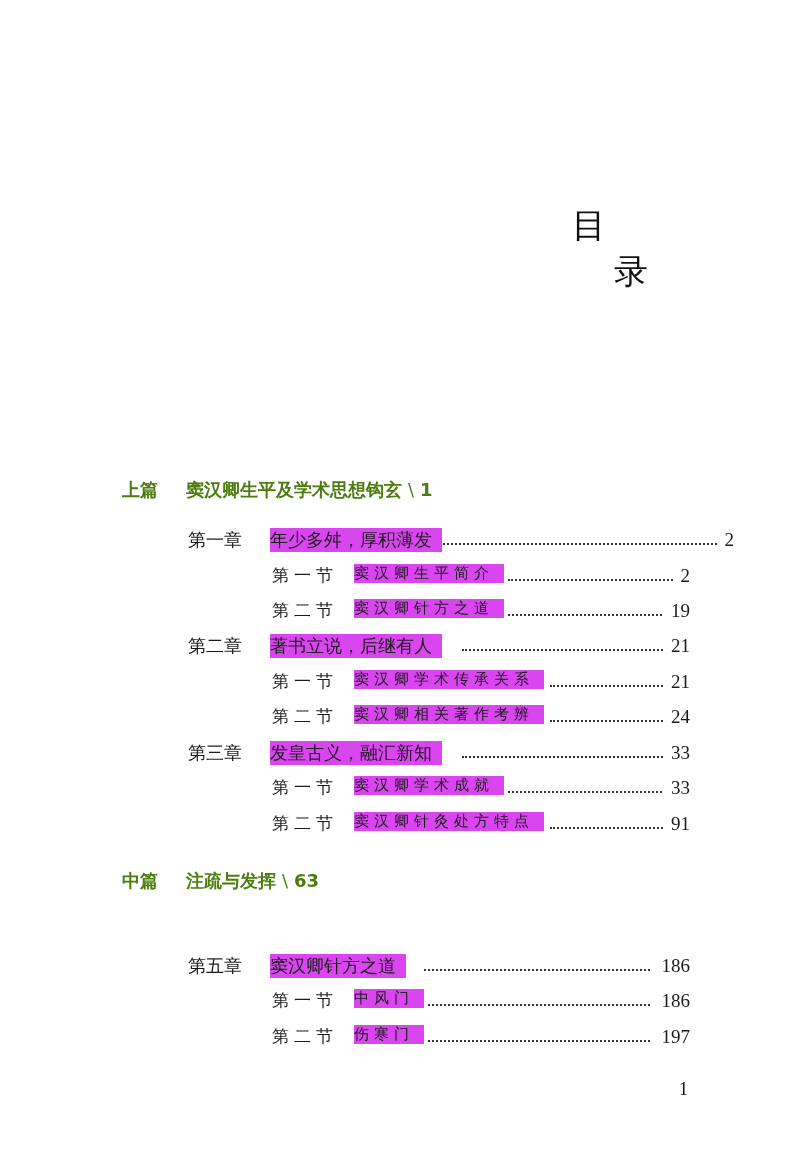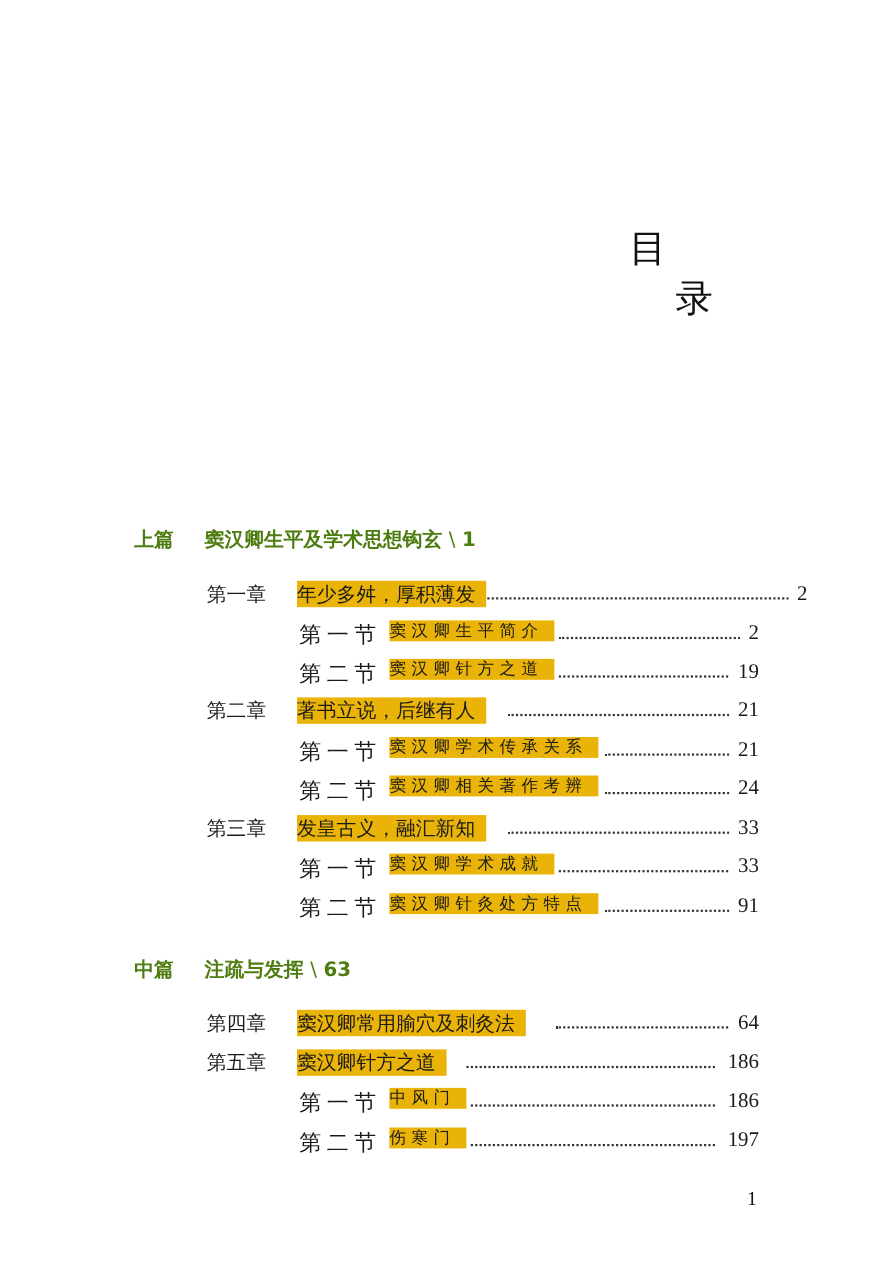--- a/index.html
+++ b/index.html
@@ -18,32 +18,32 @@
     white-space: nowrap;
   }
   .part .plabel { display: inline-block; width: 64px; }
   .part .ptitle { display: inline-block; }
   .part .psep { margin: 0 6px; font-weight: normal; }
   .row {
     position: absolute; left: 0; width: 800px; height: 24px;
     font-family: "DejaVu Serif", serif; font-size: 18px; color: #1a1a1a;
   }
   .row .label { position: absolute; top: 0; white-space: nowrap; }
-  .row .rtitle { position: absolute; top: 0; white-space: nowrap; background: #eab308; padding-right: 10px; }
+  .row .rtitle { position: absolute; top: 0; white-space: nowrap; background: #d946ef; padding-right: 10px; }
   .row .leader {
     position: absolute; top: 15px; height: 0;
     border-bottom: 2px dotted #333;
   }
   .row .pg {
     position: absolute; right: 110px; top: 1px; text-align: right;
     font-family: "Liberation Serif", serif; font-size: 19px; background: #fff; padding-left: 8px;
   }
   .row.chapter .label { left: 188px; letter-spacing: 0px; }
   .row.chapter .rtitle { left: 270px; }
-  .row.section .label { left: 272px; letter-spacing: 5px; font-size: 20px; }
+  .row.section .label { left: 272px; letter-spacing: 5px; font-size: 17px; }
   .row.section .rtitle { left: 354px; letter-spacing: 5px; font-size: 15px; }
   .folio {
     position: absolute; left: 679px; top: 1079px;
     font-family: "Liberation Serif", serif; font-size: 18px; color: #111;
   }
 </style>
 </head>
 <body>
 
 <div class="page">
@@ -110,26 +110,20 @@
     <span class="leader" style="left:550px; right:130px;"></span>
     <span class="label">第二节</span>
     <span class="rtitle">窦汉卿针灸处方特点</span>
     <span class="pg">91</span>
   </div>
 
   <div class="part" style="top:869px;">
     <span class="plabel">中篇</span><span class="ptitle">注疏与发挥</span><span class="psep">\</span><span>63</span>
   </div>
 
-  <div class="row chapter" style="top:918px;">
-    <span class="leader" style="left:505px; right:130px;"></span>
-    <span class="label">第四章</span>
-    <span class="rtitle">窦汉卿常用腧穴及刺灸法</span>
-    <span class="pg">64</span>
-  </div>
   <div class="row chapter" style="top:954px;">
     <span class="leader" style="left:424px; right:150px;"></span>
     <span class="label">第五章</span>
     <span class="rtitle">窦汉卿针方之道</span>
     <span class="pg">186</span>
   </div>
   <div class="row section" style="top:989px;">
     <span class="leader" style="left:428px; right:150px;"></span>
     <span class="label">第一节</span>
     <span class="rtitle">中风门</span>

